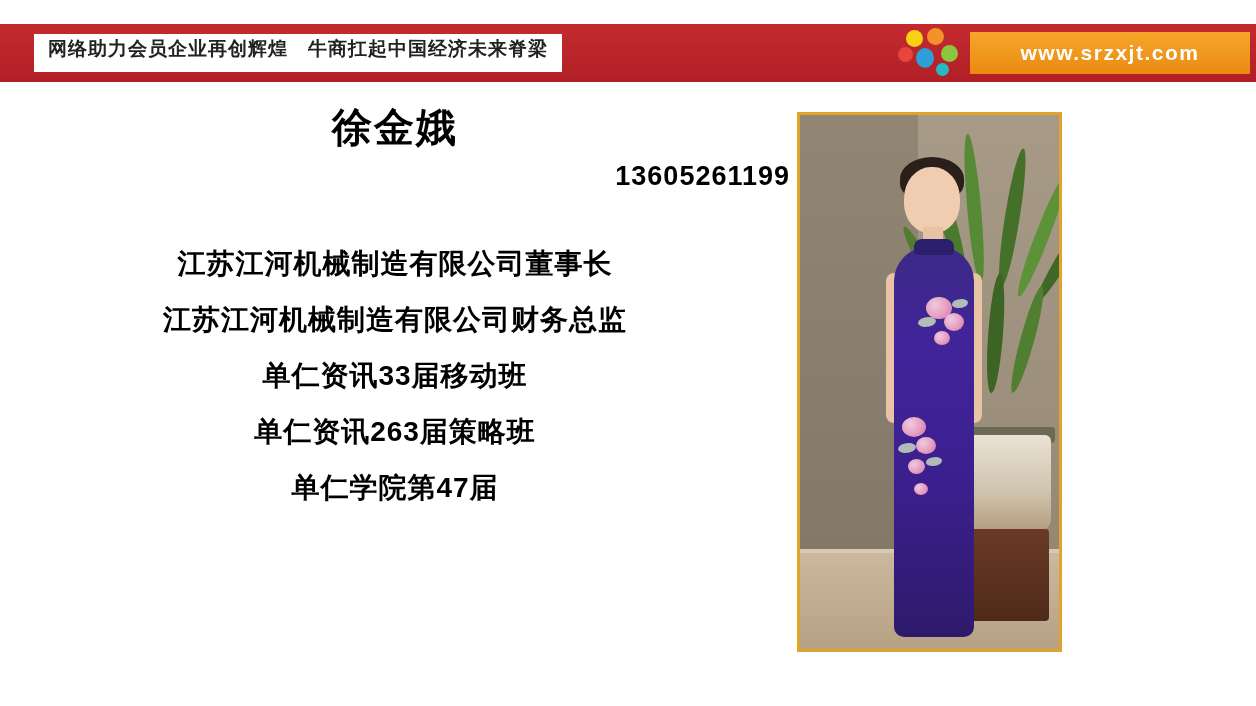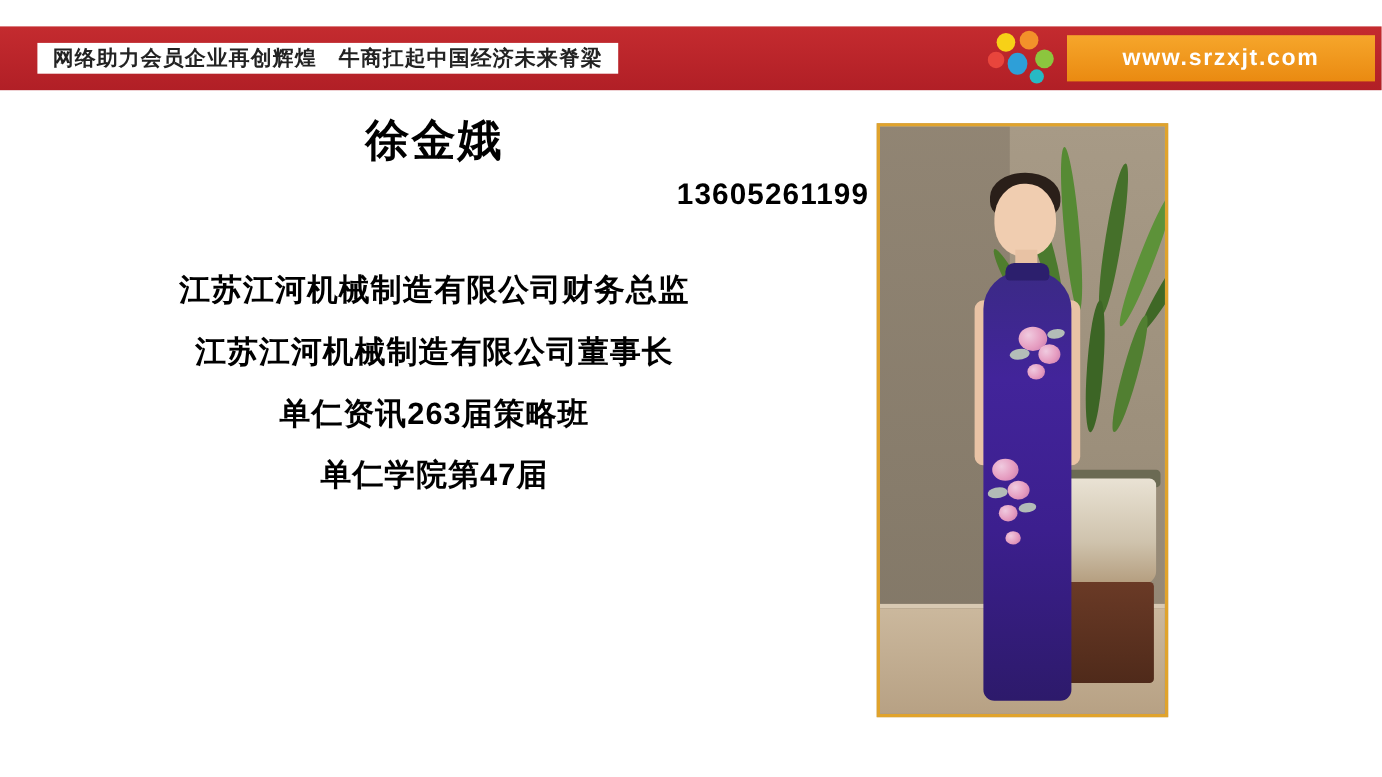--- a/index.html
+++ b/index.html
@@ -32,21 +32,21 @@
     display: flex;
     align-items: center;
   }
   .banner-slogan-box {
     margin-left: 34px;
     background: #ffffff;
     color: #222222;
     font-weight: bold;
     font-size: 19px;
     letter-spacing: 1px;
-    padding: 5px 14px 2px 14px;
+    padding: 5px 14px 12px 14px;
     line-height: 1.1;
     white-space: nowrap;
   }
   .banner-right {
     flex: 1 1 auto;
     background: #c1272d;
     background: linear-gradient(180deg, #c42b2f 0%, #b11f26 100%);
     display: flex;
     align-items: center;
     position: relative;
@@ -271,22 +271,23 @@
     </div>
     <div class="url-plate">www.srzxjt.com</div>
   </div>
 </div>
 
 <div class="content">
   <div class="person-name">徐金娥</div>
   <div class="person-phone">13605261199</div>
 
   <div class="titles">
+    <div class="title-line">江苏江河机械制造有限公司董事长</div>
     <div class="title-line">江苏江河机械制造有限公司财务总监</div>
-    <div class="title-line">江苏江河机械制造有限公司董事长</div>
+    <div class="title-line">单仁资讯33届移动班</div>
     <div class="title-line">单仁资讯263届策略班</div>
     <div class="title-line">单仁学院第47届</div>
   </div>
 </div>
 
 <div class="photo-frame">
   <div class="photo-inner">
     <div class="wall-panel"></div>
     <div class="floor-line"></div>
     <div class="floor"></div>

